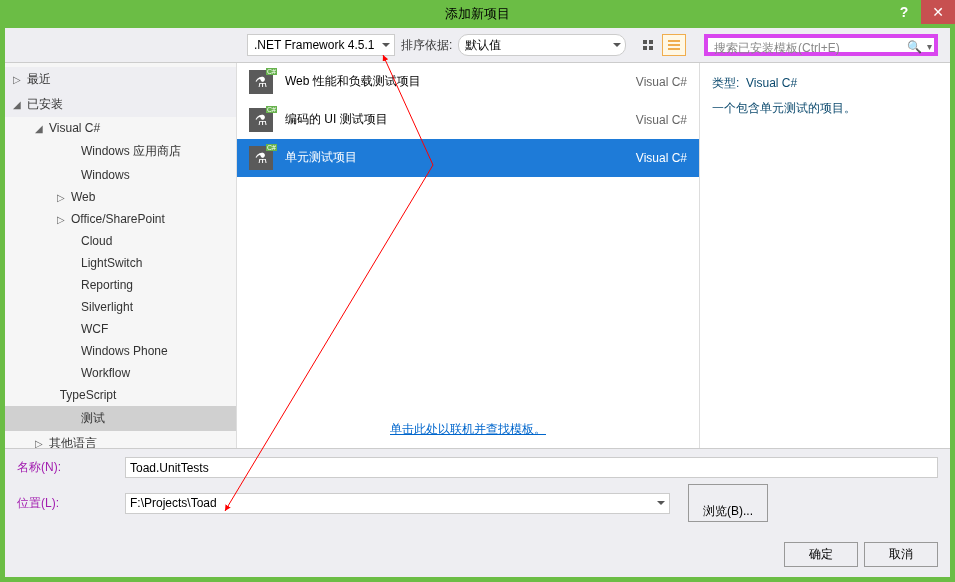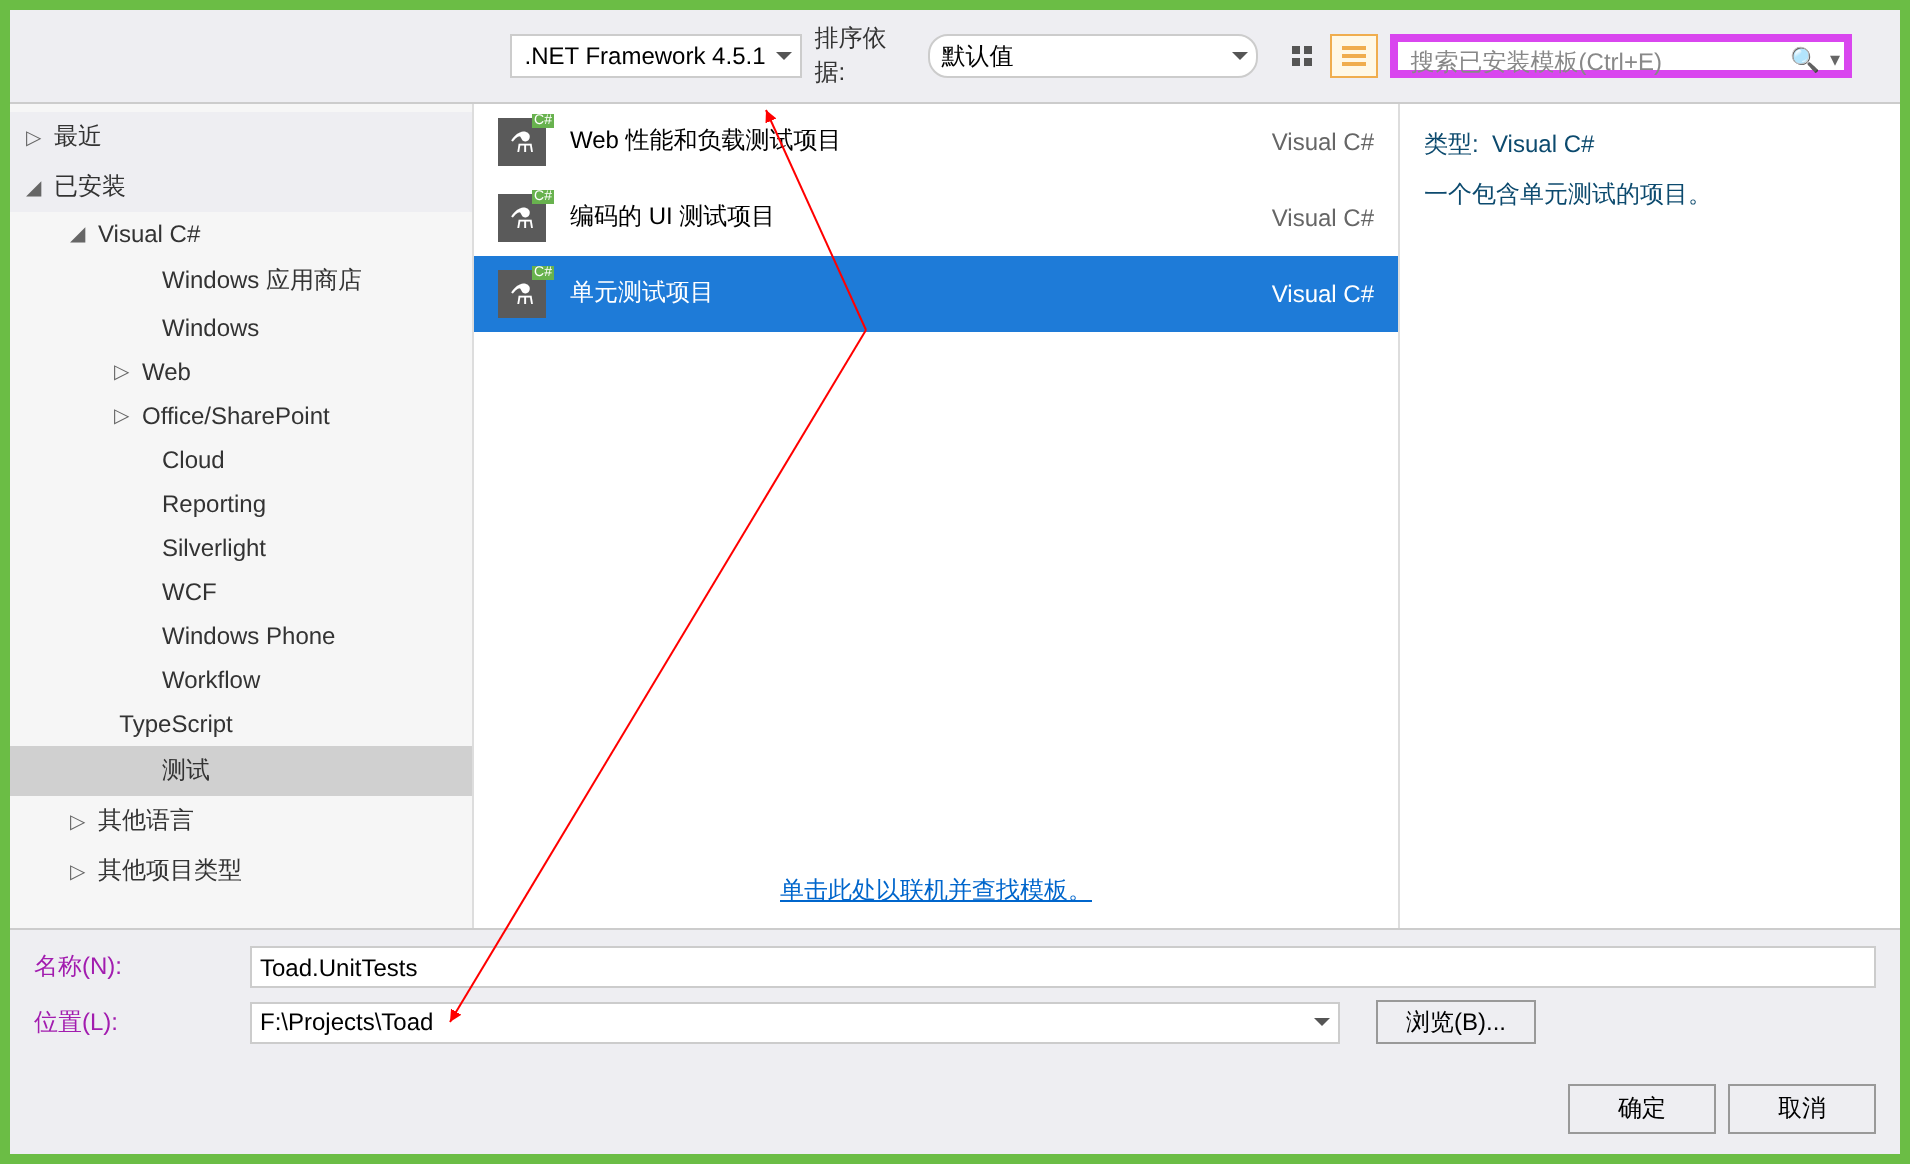--- a/index.html
+++ b/index.html
@@ -5,21 +5,21 @@
     * { margin: 0; padding: 0; box-sizing: border-box; font-family: "Microsoft YaHei", "Segoe UI", sans-serif; font-size: 12px; }
     body { background: #6bbd45; padding: 5px; width: 955px; height: 582px; }
     .window { background: #fff; width: 100%; height: 100%; display: flex; flex-direction: column; }
     .titlebar { background: #6bbd45; height: 28px; display: flex; align-items: center; justify-content: center; position: relative; margin: -5px -5px 0 -5px; }
     .titlebar-title { color: #000; font-size: 13px; }
     .titlebar-controls { position: absolute; right: 0; top: 0; display: flex; }
     .titlebar-btn { width: 34px; height: 24px; display: flex; align-items: center; justify-content: center; color: #fff; }
     .titlebar-help { width: 34px; height: 24px; display: flex; align-items: center; justify-content: center; color: #fff; font-size: 14px; font-weight: bold; }
     .titlebar-close { background: #c75050; color: #fff; font-size: 14px; }
     
-    .toolbar { background: #eeeef2; border-bottom: 1px solid #ccc; padding: 6px 24px; display: flex; align-items: center; gap: 6px; }
+    .toolbar { background: #eeeef2; border-bottom: 1px solid #ccc; padding: 6px 12px; display: flex; align-items: center; gap: 6px; }
     .toolbar-spacer { width: 224px; }
     .dropdown { background: #fff; border: 1px solid #ccc; padding: 2px 16px 2px 6px; position: relative; display: inline-flex; align-items: center; height: 22px; }
     .dropdown::after { content: ""; position: absolute; right: 4px; top: 50%; margin-top: -2px; border: 4px solid transparent; border-top-color: #555; }
     .framework-dd { width: 148px; }
     .sort-dd { width: 168px; border-radius: 10px; }
     .toolbar-label { color: #333; }
     .view-btns { display: flex; gap: 2px; margin-left: 4px; }
     .view-btn { width: 24px; height: 22px; border: 1px solid transparent; display: flex; align-items: center; justify-content: center; }
     .view-btn.active { border-color: #f0ad4e; background: #fff8e6; }
     .view-icon { display: grid; grid-template-columns: 4px 4px; grid-template-rows: 4px 4px; gap: 2px; }
@@ -55,29 +55,36 @@
 
     .details { width: 250px; padding: 12px; color: #0c4a6e; }
     .detail-type { margin-bottom: 8px; }
     .detail-type b { font-weight: normal; }
 
     .bottom { background: #eeeef2; border-top: 1px solid #ccc; padding: 8px 12px; }
     .form-row { display: flex; align-items: center; margin-bottom: 6px; gap: 8px; }
     .form-label { width: 100px; color: #a21caf; }
     .form-input { flex: 1; background: #fff; border: 1px solid #ccc; padding: 2px 4px; height: 21px; }
     .location-row .form-input { max-width: 550px; }
-    .browse-btn { padding: 2px 14px; background: #eeeef2; border: 1px solid #999; height: 22px; margin-left: 10px; }
+    .browse-btn { padding: 18px 14px; background: #eeeef2; border: 1px solid #999; height: 22px; margin-left: 10px; }
     .dlg-buttons { display: flex; justify-content: flex-end; gap: 6px; padding: 6px 12px 10px; background: #eeeef2; }
     .dlg-btn { padding: 3px 24px; background: #eeeef2; border: 1px solid #999; }
     svg.ann-line { position: absolute; top: 0; left: 0; pointer-events: none; }
   </style>
 </head>
 <body>
 
 <div class="window">
+  <div class="titlebar">
+    <span class="titlebar-title">添加新项目</span>
+    <div class="titlebar-controls">
+      <div class="titlebar-help">?</div>
+      <div class="titlebar-btn titlebar-close">✕</div>
+    </div>
+  </div>
 
   <div class="toolbar">
     <div class="toolbar-spacer"></div>
     <div class="dropdown framework-dd">
       <span>.NET Framework 4.5.1</span>
     </div>
     <span class="toolbar-label">排序依据:</span>
     <div class="dropdown sort-dd">
       <span>默认值</span>
     </div>
@@ -126,20 +133,23 @@
       <div class="side-item indent2">
           <span class="caret">▷</span>
           <span>Web</span>
         </div>
       <div class="side-item indent2">
           <span class="caret">▷</span>
           <span>Office/SharePoint</span>
         </div>
       <div class="side-item indent3">
           <span>Cloud</span>
+        </div>
+      <div class="side-item indent3">
+          <span>LightSwitch</span>
         </div>
       <div class="side-item indent3">
           <span>Reporting</span>
         </div>
       <div class="side-item indent3">
           <span>Silverlight</span>
         </div>
       <div class="side-item indent3">
           <span>WCF</span>
         </div>

